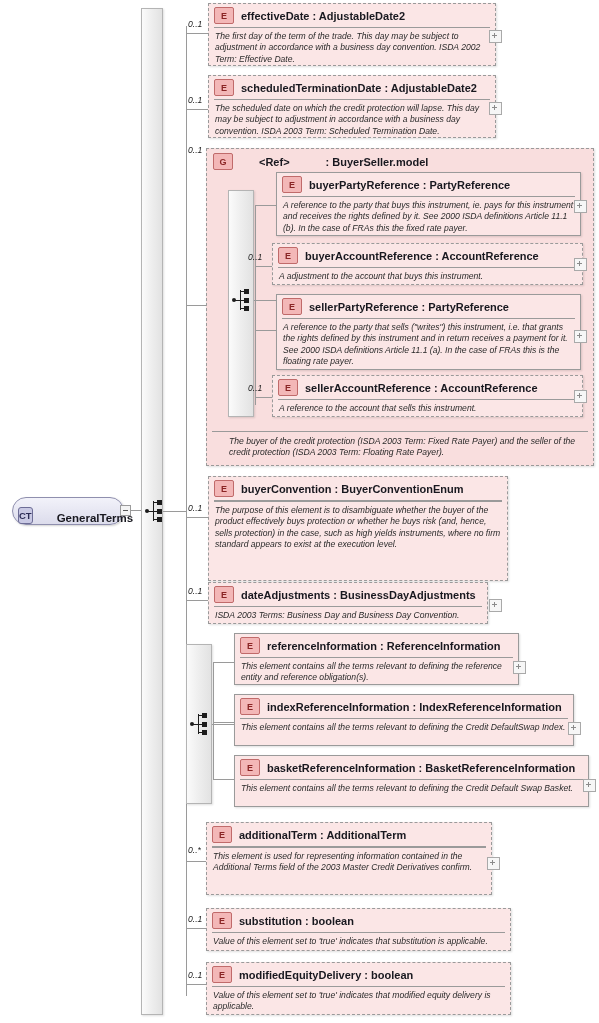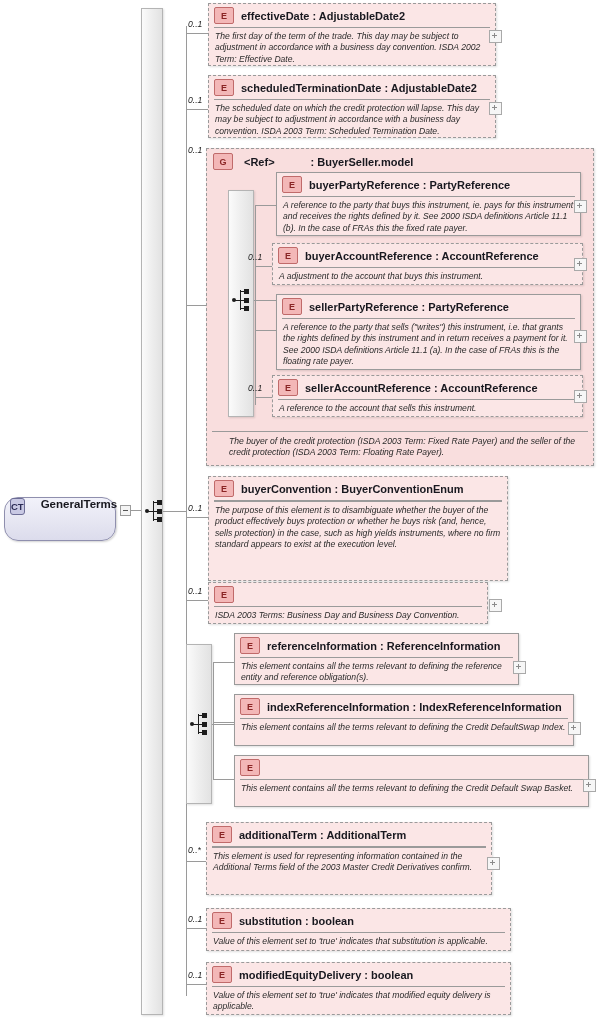--- a/index.html
+++ b/index.html
@@ -13,41 +13,41 @@
     position: relative;
     font-family: "Liberation Sans", sans-serif;
     overflow: hidden;
   }
 
   
   .abs { position: absolute; box-sizing: border-box; }
 
   
   #root-node {
-    left: 4px; top: 497px; width: 112px; height: 44px;
+    left: 12px; top: 497px; width: 112px; height: 28px;
     border: 1px solid #8f8fae;
     border-radius: 14px;
     background: linear-gradient(to bottom, #f2f2fa 0%, #e6e6f2 55%, #dcdcec 100%);
     box-shadow: 1px 1px 2px rgba(0,0,0,0.18);
-    display: flex; align-items: flex-start;
+    display: flex; align-items: flex-end;
     padding-left: 5px;
   }
   #root-node .ct-badge {
     width: 21px; height: 15px;
     border: 1px solid #6d6d96;
     border-radius: 3px;
     background: #c9c9e4;
     color: #2b2b55;
     font-size: 9.5px; font-weight: bold;
     display: flex; align-items: center; justify-content: center;
     letter-spacing: 0px;
     font-family: "Liberation Sans", sans-serif;
   }
   #root-node .ct-label {
-    margin-left: 16px;
+    margin-left: 24px;
     font-size: 11.5px; font-weight: bold;
     color: #18181f;
   }
   .rootbox-minus {
     left: 120px; top: 505px; width: 11px; height: 11px;
     border: 1px solid #9b9b9b; background: #f4f4f4;
   }
   .rootbox-minus::before {
     content: ""; position: absolute;
     left: 2px; top: 4px; width: 5px; height: 1px; background: #555;
@@ -129,21 +129,21 @@
   .facet-val { color: #9a9a9a; }
 
   
   .gbox {
     border: 1px dashed #9a9a9a;
     background: #f9dede;
     box-shadow: 1px 1px 2px rgba(0,0,0,0.13);
   }
   .gbox-head { display: flex; align-items: center; padding: 4px 4px 3px 6px; }
   .g-ref {
-    margin-left: 11px; font-size: 11px; font-weight: bold; color: #18181f;
+    margin-left: 26px; font-size: 11px; font-weight: bold; color: #18181f;
   }
   .g-type { margin-left: 36px; font-size: 11px; font-weight: bold; color: #18181f; }
 
   
   .occ {
     position: absolute;
     font-size: 8.6px; font-style: italic; color: #1c1c1c;
     white-space: nowrap;
   }
 
@@ -294,20 +294,21 @@
   <div class="e-sep"></div>
   <div class="e-sep"></div>
   <div class="e-doc">The purpose of this element is to disambiguate whether the buyer of the product effectively buys protection or whether he buys risk (and, hence, sells protection) in the case, such as high yields instruments, where no firm standard appears to exist at the execution level.</div>
 </div>
 
 <div class="occ" style="left:188px; top:586px;">0..1</div>
 <div class="line-h" style="left:186px; top:600px; width:22px;"></div>
 <div class="abs ebox optional" style="left:208px; top:582px; width:280px; height:42px;">
   <div class="ebox-head">
     <span class="e-badge">E</span>
+    <span class="e-title"><span>dateAdjustments</span><span> : </span><span>BusinessDayAdjustments</span></span>
   </div>
   <div class="e-sep"></div>
   <div class="e-doc">ISDA 2003 Terms: Business Day and Business Day Convention.</div>
 </div>
 <div class="plus" style="left:489px; top:599px;"></div>
 
 <div class="line-h" style="left:186px; top:727px; width:20px;"></div>
 <div class="abs modelbar" style="left:186px; top:644px; width:26px; height:160px;"></div>
 <div class="abs compositor" style="left:190px; top:712px;">
   <div class="stem-dot"></div>
@@ -342,20 +343,21 @@
   </div>
   <div class="e-sep"></div>
   <div class="e-doc">This element contains all the terms relevant to defining the Credit DefaultSwap Index.</div>
 </div>
 <div class="plus" style="left:568px; top:722px;"></div>
 
 <div class="line-h" style="left:213px; top:779px; width:21px;"></div>
 <div class="abs ebox required" style="left:234px; top:755px; width:355px; height:52px;">
   <div class="ebox-head">
     <span class="e-badge">E</span>
+    <span class="e-title"><span>basketReferenceInformation</span><span> : </span><span>BasketReferenceInformation</span></span>
   </div>
   <div class="e-sep"></div>
   <div class="e-doc">This element contains all the terms relevant to defining the Credit Default Swap Basket.</div>
 </div>
 <div class="plus" style="left:583px; top:779px;"></div>
 
 <div class="occ" style="left:188px; top:845px;">0..*</div>
 <div class="line-h" style="left:186px; top:861px; width:22px;"></div>
 <div class="abs ebox optional" style="left:206px; top:822px; width:286px; height:73px;">
   <div class="ebox-head">

